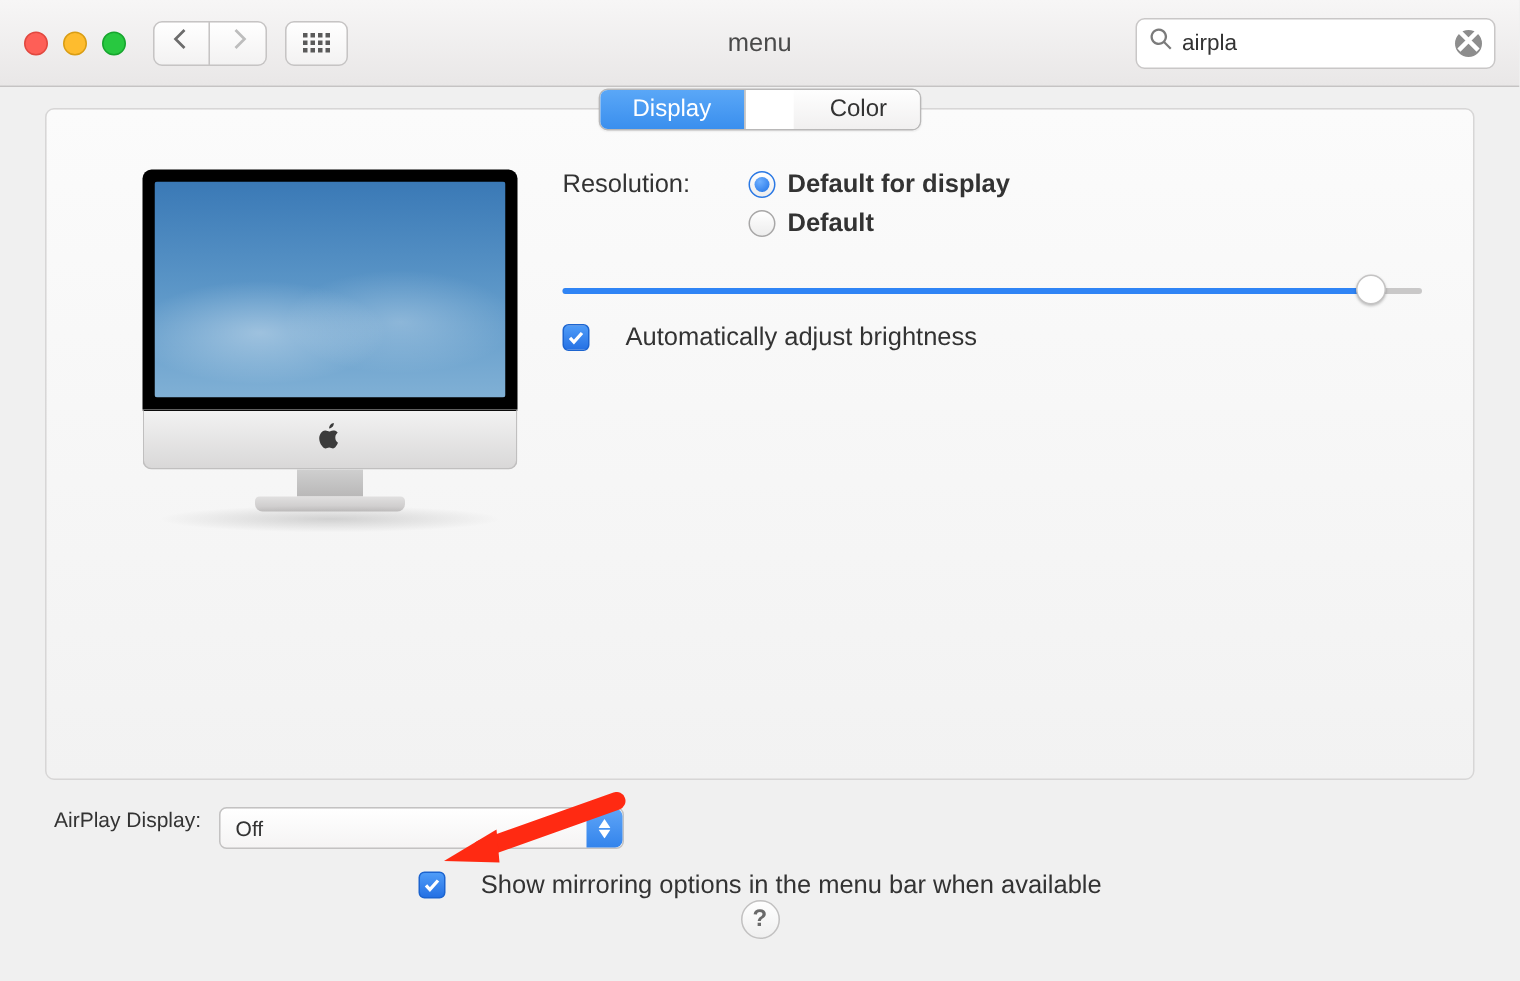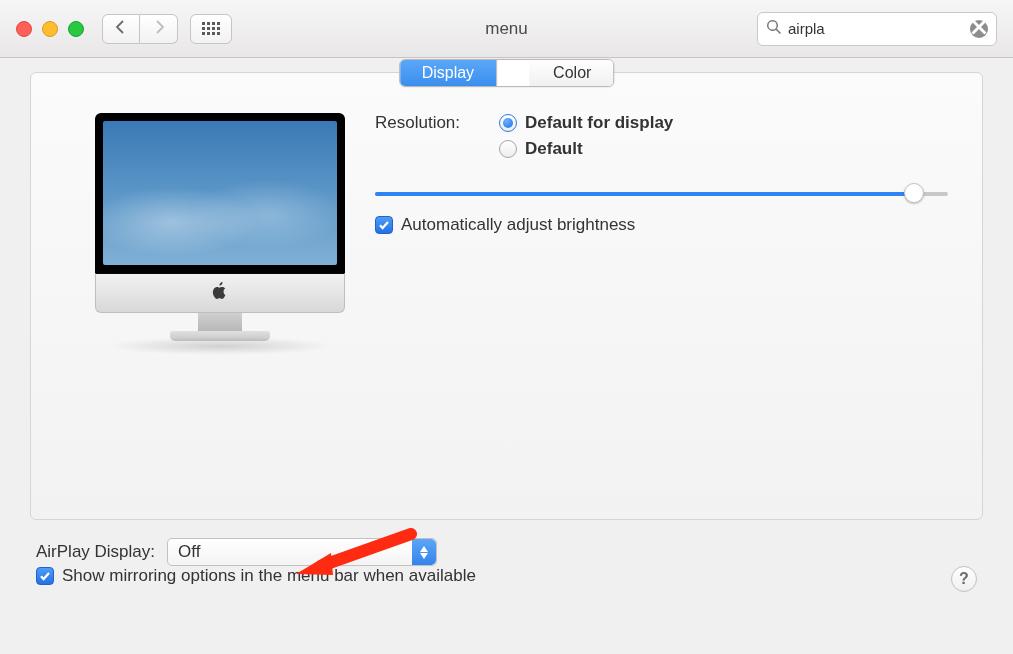--- a/index.html
+++ b/index.html
@@ -71,30 +71,30 @@
   .radio { width:18px; height:18px; border-radius:50%; border:1px solid #a8a7a7; background:linear-gradient(#fff,#ededed); position:relative; flex:none;}
   .radio.checked{ border-color:#2a78e4;}
   .radio.checked::after{ content:""; position:absolute; inset:3px; border-radius:50%; background:radial-gradient(circle at 35% 30%, #6fb0ff, #1f72e6);}
   .slider-wrap { position:relative; height:20px; margin-top:4px;}
   .slider-track { position:absolute; top:9px; left:0; right:0; height:4px; border-radius:2px; background:#c9c8c8;}
   .slider-fill  { position:absolute; top:9px; left:0; width:94%; height:4px; border-radius:2px; background:#2f84f5;}
   .slider-thumb { position:absolute; top:0; left:94%; transform:translateX(-50%); width:20px; height:20px; border-radius:50%; background:#fff; border:1px solid #c4c3c3; box-shadow:0 1px 2px rgba(0,0,0,.25);}
   .cbx { width:18px; height:18px; border-radius:4px; display:inline-flex; align-items:center; justify-content:center; flex:none;}
   .cbx.checked{ background:linear-gradient(#4f9cf8,#2571e4); border:1px solid #1c64cf;}
   .cbx.checked svg{ width:12px; height:12px; stroke:#fff; fill:none; stroke-width:2.2;}
-  .cbx-row{ display:flex; align-items:center; gap:8px; font-size:17px; color:#333;}
+  .cbx-row{ display:flex; align-items:center; gap:24px; font-size:17px; color:#333;}
 
   
   .footer { padding:18px 6px 0 6px; }
-  .foot-row1 { display:flex; align-items:center; gap:12px; font-size:17px; color:#333; position:relative;}
+  .foot-row1 { display:flex; gap:12px; font-size:14px; color:#333; position:relative;}
   .popup { width:270px; height:28px; border:1px solid #c3c2c2; border-radius:5px; background:linear-gradient(#fff,#f5f4f4); display:flex; align-items:center; padding:0 10px; position:relative;}
   .popup-arrows { position:absolute; right:0; top:0; bottom:0; width:24px; border-radius:0 5px 5px 0; background:linear-gradient(#5fa5f7,#3384ec); display:flex; flex-direction:column; align-items:center; justify-content:center; gap:1px;}
   .popup-arrows svg{ width:8px; height:6px; fill:#fff;}
   .arrow-ann { position:absolute; left:255px; top:-10px; }
-  .foot-row2 { margin-top:0; display:flex; align-items:flex-start; justify-content:space-between;}
+  .foot-row2 { margin-top:14px; display:flex; align-items:center; justify-content:space-between;flex-direction:column;}
   .help-btn{ width:26px; height:26px; border-radius:50%; border:1px solid #c2c1c1; background:linear-gradient(#fff,#efefef); color:#6a6a6a; display:flex; align-items:center; justify-content:center; font-size:16px; font-weight:600;}
 </style>
 </head>
 <body>
 
 <div class="toolbar">
   <div class="traffic">
     <div class="tl red"></div>
     <div class="tl yellow"></div>
     <div class="tl green"></div>

